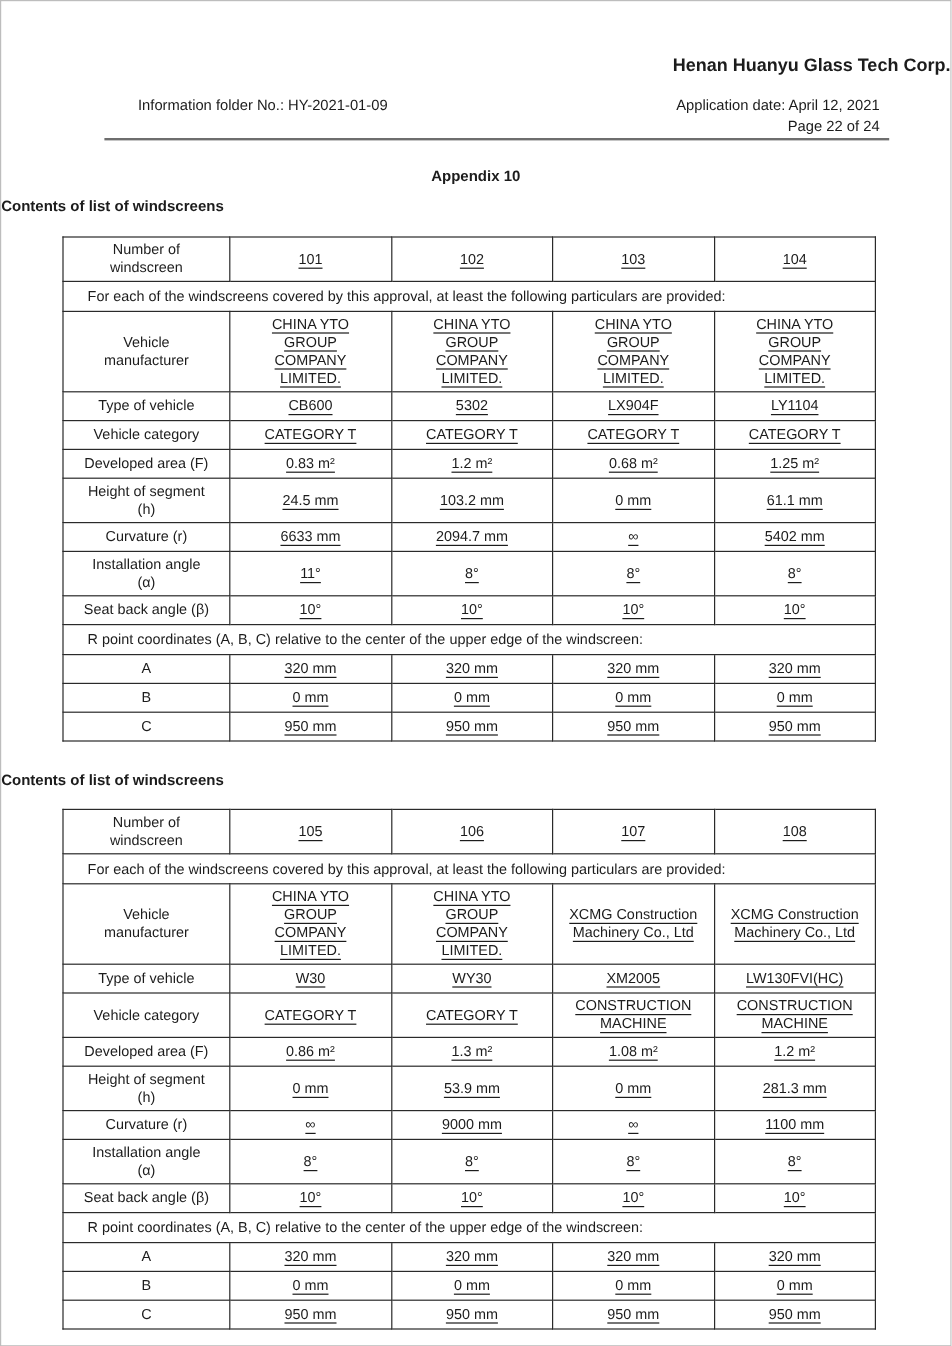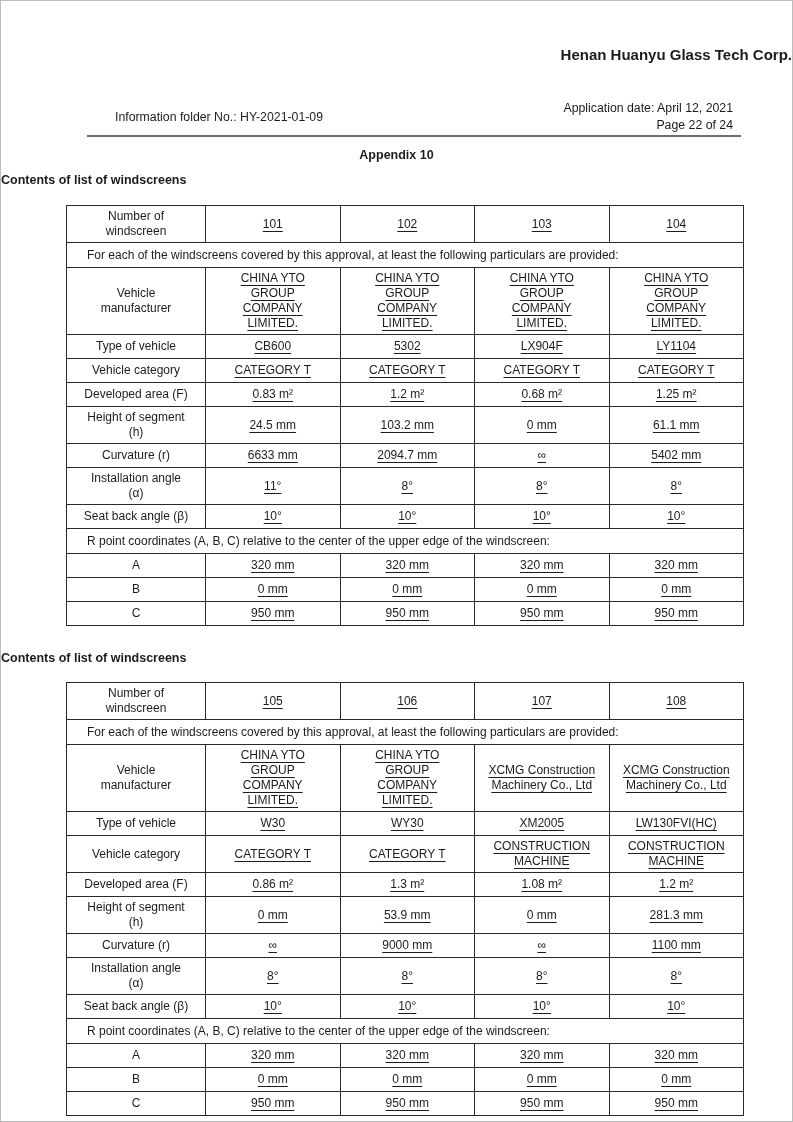--- a/index.html
+++ b/index.html
@@ -2,30 +2,30 @@
 <html><head>
 <meta charset="utf-8">
 <style>
   html,body{margin:0;padding:0;background:#e8e8e8;}
   .page{
     width:793px;height:1122px;box-sizing:border-box;background:#ffffff;
     border:1px solid #bdbdbd;position:relative;overflow:hidden;
     font-family:"Liberation Sans","DejaVu Sans",sans-serif;color:#1c1c1c;
   }
   .company{margin:45px 0 0;text-align:right;font-size:15px;font-weight:bold;line-height:18px;}
-  .hdr{display:flex;justify-content:space-between;align-items:center;
-       margin-top:36px;padding-left:114px;padding-right:59px;font-size:12.3px;line-height:17px;}
+  .hdr{display:flex;justify-content:space-between;align-items:flex-start;
+       margin-top:16px;padding-left:114px;padding-right:59px;font-size:12.3px;line-height:17px;}
   .hdr-right{text-align:right;}
   .rule{margin:1px 51px 0 86px;border:0;border-top:2px solid #6e6e6e;height:0;}
-  .appendix{margin-top:11px;text-align:center;font-size:12.5px;font-weight:bold;line-height:15px;}
+  .appendix{margin-top:23px;text-align:center;font-size:12.5px;font-weight:bold;line-height:15px;}
   .theading{text-align:left;font-size:12.5px;font-weight:bold;line-height:15px;}
   .th1{margin-top:10px;}
   .th2{margin-top:25px;}
   table.ws{
-    margin-left:65px;width:677px;table-layout:fixed;border-collapse:collapse;
+    margin-left:51px;width:677px;table-layout:fixed;border-collapse:collapse;
     border:1.5px solid #2a2a2a;
   }
   .mt1{margin-top:17px;}
   .mt2{margin-top:16px;}
   table.ws td{
     border:1px solid #2a2a2a;font-size:12px;line-height:15px;
     padding:3px 4px;text-align:center;vertical-align:middle;white-space:pre-line;
   }
   tr.h31 td{height:25px;}
   tr.h64 td{height:58px;}

